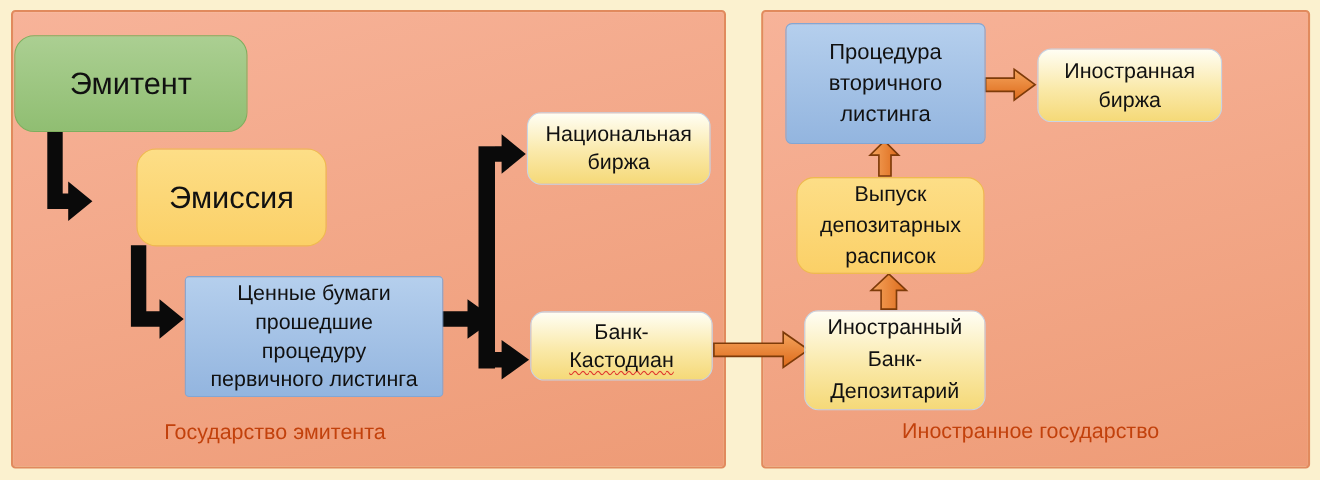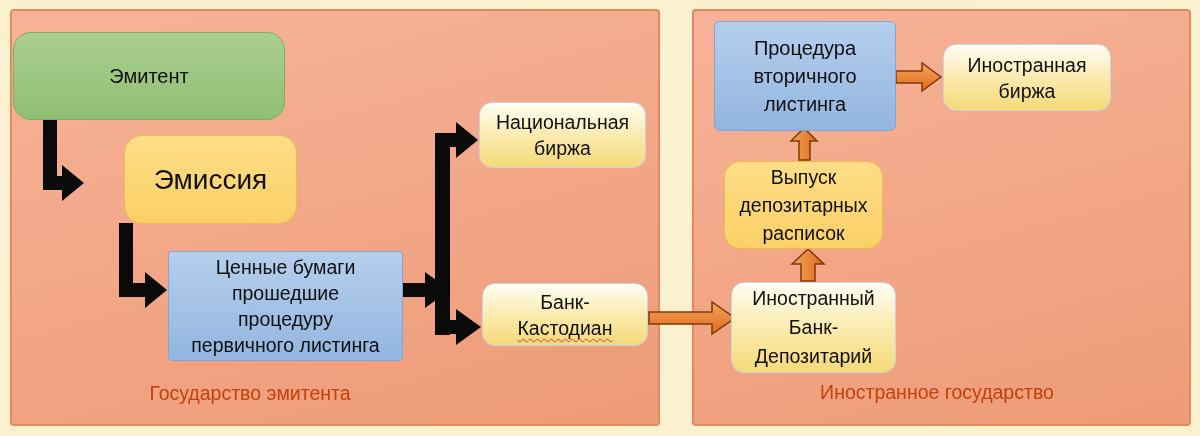--- a/index.html
+++ b/index.html
@@ -39,28 +39,28 @@
   }
   .node.blue{
     background:linear-gradient(180deg,#B5CFED 0%,#93B5DF 100%);
     border:1.5px solid #82A6D4;border-radius:4px;
   }
   .node.cream{
     background:linear-gradient(180deg,#FFFEF4 0%,#FAE9A9 55%,#F5D978 100%);
     border:1.5px solid #C8D4E3;border-radius:13px;
   }
 
-  #node-emitent{left:13px;top:32px;width:272px;height:88px;font-size:20px;}
+  #node-emitent{left:13px;top:32px;width:212px;height:88px;font-size:28px;}
   #node-emission{left:84px;top:135px;width:173px;height:89px;font-size:28px;margin-left:40px;}
   #node-securities{left:168px;top:251px;width:235px;height:110px;font-size:19.5px;line-height:26px;}
   #node-national-exchange{left:479px;top:102px;width:167px;height:66px;font-size:19.5px;line-height:26px;}
   #node-custodian{left:482px;top:283px;width:166px;height:63px;font-size:19.5px;line-height:26px;}
   #node-secondary-listing{left:714px;top:21px;width:182px;height:110px;font-size:20px;line-height:28px;border-radius:6px;}
   #node-foreign-exchange{left:943px;top:44px;width:168px;height:67px;font-size:19.5px;line-height:26px;}
-  #node-depositary-receipts{left:724px;top:161px;width:159px;height:88px;font-size:19.5px;line-height:28px;border-radius:16px;}
+  #node-depositary-receipts{left:724px;top:161px;width:171px;height:88px;font-size:19.5px;line-height:28px;border-radius:16px;}
   #node-foreign-depositary{left:731px;top:282px;width:165px;height:91px;font-size:19.5px;line-height:29px;}
 
   .misspell{
     text-decoration:underline wavy #E03A2F;
     text-decoration-thickness:1px;
     text-underline-offset:3px;
     text-decoration-skip-ink:none;
   }
 
   .panel-label{

